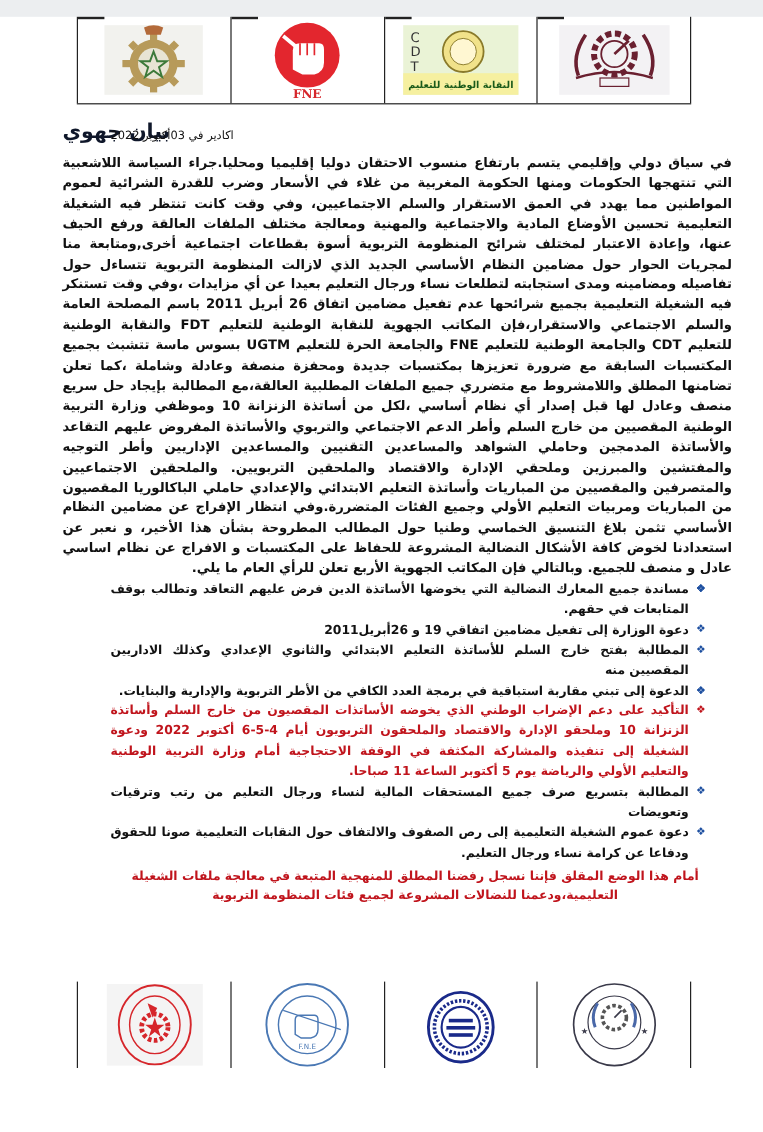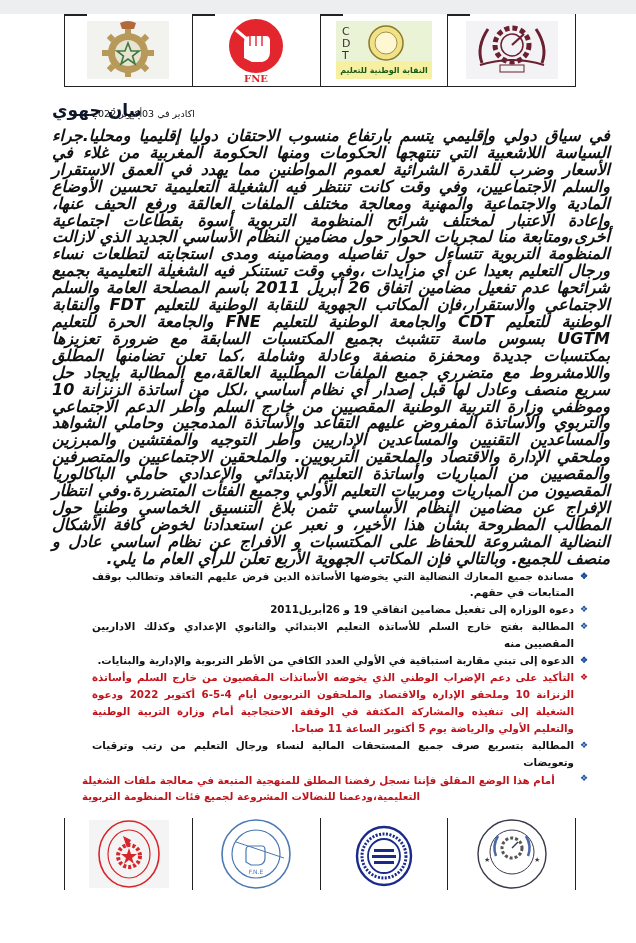--- a/index.html
+++ b/index.html
@@ -7,27 +7,27 @@
   .topband{position:absolute;left:0;top:0;width:636px;height:14px;background:#eceef0;}
   .logo-row{position:absolute;left:64px;top:14px;width:512px;height:72px;display:flex;border-bottom:1.5px solid #222;}
   .logo-cell{flex:1;position:relative;border-left:1.5px solid #222;display:flex;align-items:center;justify-content:center;}
   .logo-cell:last-child{border-right:1.5px solid #222;}
   .logo-cell .topmark{position:absolute;top:0;left:0;width:22px;height:1.5px;background:#222;}
   .logo-row.bottom{top:818px;height:72px;border-bottom:none;}
   .doc{position:absolute;left:52px;top:100px;width:558px;direction:rtl;}
   .head-line{position:relative;height:28px;}
   .title{position:absolute;right:0;left:0;text-align:left;top:0;font-family:"DejaVu Sans",sans-serif;font-weight:bold;font-size:17px;color:#0f172a;}
   .date{position:absolute;left:40px;top:8px;font-size:9.5px;font-weight:normal;}
-  .para{font-size:16px;line-height:16.9px;font-weight:bold;text-align:justify;text-align-last:right;margin:0;font-style:italic;}
+  .para{font-size:11px;line-height:16.9px;font-weight:bold;text-align:justify;text-align-last:right;margin:0;}
   ul.demands{list-style:none;margin:0;padding:0 22px 0 0;}
   ul.demands li{position:relative;font-size:10.3px;line-height:16.9px;font-weight:bold;text-align:justify;padding-right:14px;padding-left:40px;}
   ul.demands li .bullet{position:absolute;right:0;top:0;font-size:9px;color:#1d4fa0;}
   ul.demands li.red{color:#c0141c;}
   ul.demands li.red .bullet{color:#c0141c;}
-  .closing{font-size:10.3px;line-height:16px;font-weight:bold;color:#c0141c;text-align:left;margin:2px 0 0 30px;}
+  .closing{font-size:10.3px;line-height:16px;font-weight:bold;color:#c0141c;text-align:center;margin:2px 0 0 30px;}
   svg{display:block;}
 </style>
 </head>
 <body>
 
 <div class="topband"></div>
 
 <div class="logo-row">
   <div class="logo-cell">
     <div class="topmark"></div>
@@ -95,24 +95,24 @@
 
   <p class="para">في سياق دولي وإقليمي يتسم  بارتفاع منسوب الاحتقان دوليا  إقليميا ومحليا.جراء السياسة اللاشعبية التي تنتهجها الحكومات ومنها الحكومة المغربية من غلاء في الأسعار وضرب للقدرة الشرائية لعموم المواطنين مما يهدد في العمق الاستقرار والسلم الاجتماعيين، وفي وقت كانت تنتظر فيه الشغيلة التعليمية تحسين الأوضاع المادية والاجتماعية والمهنية ومعالجة مختلف الملفات العالقة ورفع الحيف عنها، وإعادة الاعتبار لمختلف شرائح المنظومة التربوية أسوة بقطاعات اجتماعية أخرى,ومتابعة منا لمجريات الحوار حول مضامين النظام الأساسي الجديد الذي لازالت المنظومة التربوية تتساءل حول تفاصيله ومضامينه ومدى استجابته لتطلعات نساء ورجال التعليم بعيدا عن أي مزايدات ،وفي وقت تستنكر فيه الشغيلة التعليمية بجميع شرائحها عدم تفعيل مضامين اتفاق 26 أبريل 2011 باسم المصلحة العامة والسلم الاجتماعي والاستقرار،فإن المكاتب الجهوية للنقابة الوطنية للتعليم FDT والنقابة الوطنية للتعليم CDT والجامعة الوطنية للتعليم  FNE  والجامعة الحرة للتعليم  UGTM  بسوس ماسة تتشبث بجميع المكتسبات السابقة مع ضرورة تعزيزها بمكتسبات جديدة ومحفزة منصفة وعادلة وشاملة ،كما تعلن تضامنها المطلق واللامشروط مع متضرري جميع الملفات المطلبية العالقة،مع المطالبة بإيجاد حل سريع منصف وعادل لها قبل إصدار أي نظام أساسي ،لكل من أساتذة الزنزانة 10 وموظفي وزارة التربية الوطنية المقصيين من خارج السلم وأطر الدعم الاجتماعي والتربوي والأساتذة المفروض عليهم التقاعد والأساتذة المدمجين وحاملي الشواهد والمساعدين التقنيين والمساعدين الإداريين وأطر التوجيه والمفتشين والمبرزين وملحقي الإدارة والاقتصاد والملحقين التربويين. والملحقين الاجتماعيين والمتصرفين والمقصيين من المباريات وأساتذة التعليم الابتدائي والإعدادي حاملي الباكالوريا المقصيون من المباريات ومربيات التعليم الأولي وجميع الفئات المتضررة.وفي انتظار الإفراج عن مضامين النظام الأساسي تثمن بلاغ التنسيق الخماسي وطنيا حول المطالب المطروحة بشأن هذا الأخير، و نعبر عن استعدادنا لخوض كافة  الأشكال النضالية المشروعة للحفاظ على المكتسبات و الافراج عن نظام اساسي عادل و منصف للجميع. وبالتالي فإن المكاتب الجهوية الأربع تعلن للرأي العام ما يلي.</p>
 
   <ul class="demands">
     <li><span class="bullet">❖</span></li>
     <li><span class="bullet">❖</span></li>
     <li><span class="bullet">❖</span><span>مساندة جميع المعارك النضالية التي يخوضها الأساتذة الدين فرض عليهم التعاقد وتطالب بوقف المتابعات في حقهم.</span></li>
     <li><span class="bullet">❖</span><span>دعوة الوزارة إلى تفعيل مضامين اتفاقي  19  و  26أبريل2011</span></li>
     <li><span class="bullet">❖</span><span>المطالبة  بفتح خارج السلم للأساتذة التعليم الابتدائي والثانوي الإعدادي وكذلك الاداريين المقصيين منه</span></li>
     <li><span class="bullet">❖</span></li>
-    <li><span class="bullet">❖</span><span>الدعوة  إلى تبني مقاربة استباقية في الأولي العدد الكافي من الأطر التربوية والإدارية والبنايات.</span></li>
+    <li><span class="bullet">❖</span><span>الدعوة  إلى تبني مقاربة استباقية في برمجة العدد الكافي من الأطر التربوية والإدارية والبنايات.</span></li>
     <li class="red"><span class="bullet">❖</span><span>التأكيد على دعم الإضراب الوطني الذي يخوضه الأساتذات المقصيون من خارج السلم وأساتذة الزنزانة 10 وملحقو الإدارة والاقتصاد والملحقون التربويون أيام 4-5-6 أكتوبر  2022  ودعوة الشغيلة إلى تنفيذه والمشاركة المكثفة في الوقفة الاحتجاجية أمام وزارة التربية الوطنية والتعليم الأولي والرياضة يوم 5 أكتوبر الساعة 11 صباحا.</span></li>
     <li><span class="bullet">❖</span><span>المطالبة  بتسريع صرف جميع المستحقات المالية لنساء ورجال التعليم من رتب وترقيات وتعويضات</span></li>
-    <li><span class="bullet">❖</span></li>
+    <li><span class="bullet">❖</span><span>دعوة عموم الشغيلة التعليمية إلى رص الصفوف والالتفاف حول النقابات التعليمية صونا للحقوق ودفاعا عن كرامة نساء ورجال التعليم.</span></li>
   </ul>
 
   <p class="closing">أمام هذا الوضع المقلق فإننا نسجل رفضنا المطلق للمنهجية المتبعة في معالجة ملفات الشغيلة التعليمية،ودعمنا للنضالات المشروعة لجميع فئات المنظومة التربوية</p>
 </div>
 
 <div class="logo-row bottom">
   <div class="logo-cell">
     <svg width="90" height="72" viewBox="0 0 90 72">
       <rect x="6" y="2" width="80" height="68" fill="#f4f4f4"></rect>
       <ellipse cx="46" cy="36" rx="30" ry="33" fill="none" stroke="#d6262b" stroke-width="1.6"></ellipse>

